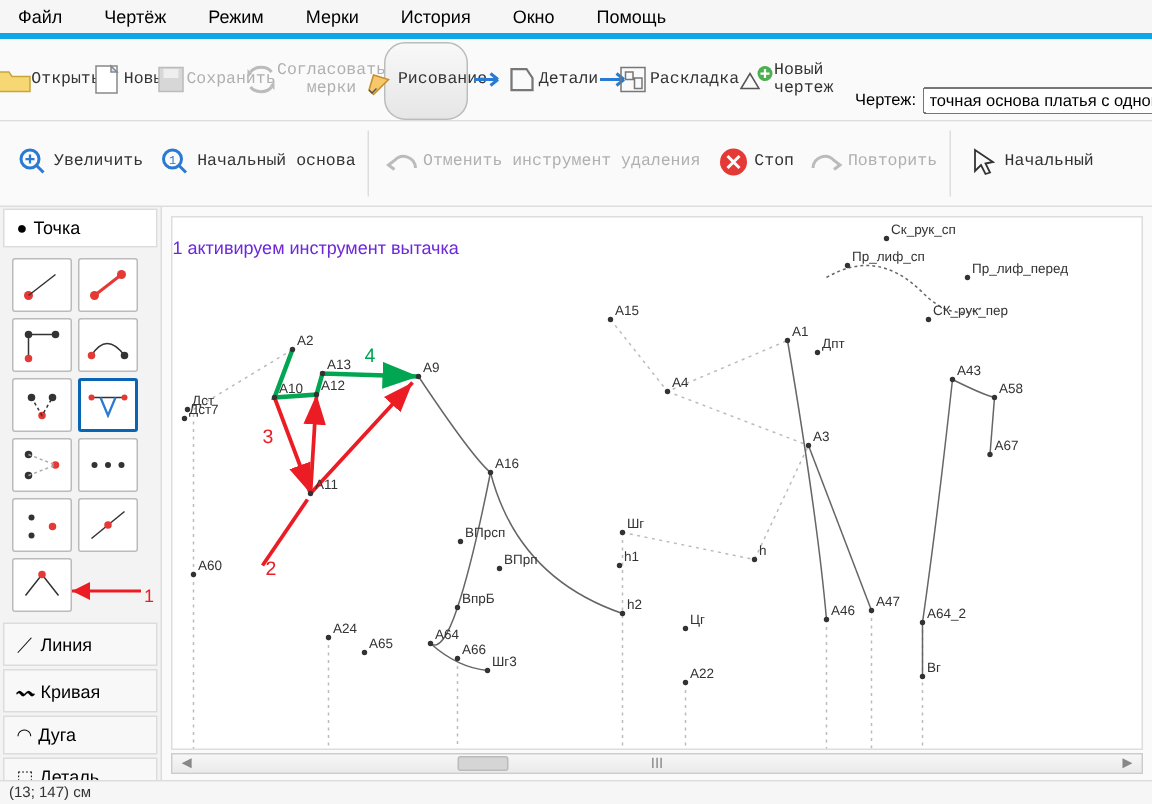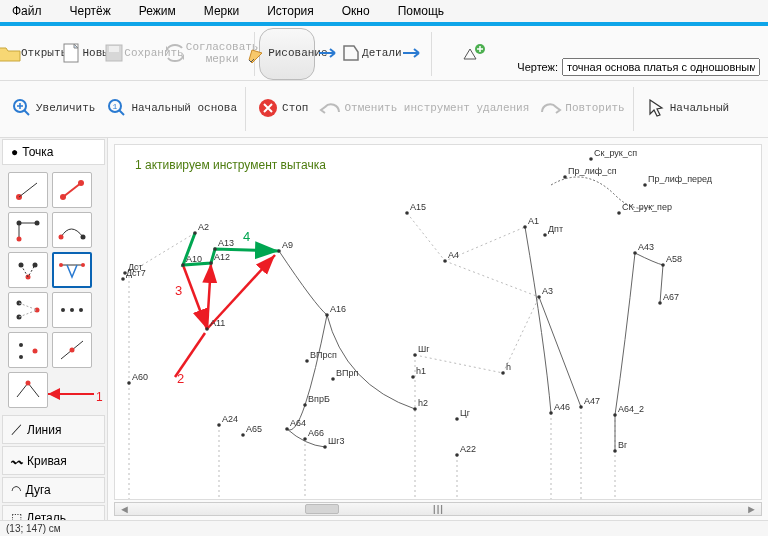--- a/index.html
+++ b/index.html
@@ -23,24 +23,24 @@
   .side { width: 108px; background: #f3f3f3; border-right: 1px solid #ddd; display: flex; flex-direction: column; }
   .cat-btn { padding: 5px 8px; text-align: left; background: #f8f8f8; border: 1px solid #dcdcdc; margin: 1px 2px; font-size: 12px; display: flex; align-items: center; gap: 4px; cursor: pointer; }
   .cat-btn.active { background: #fff; }
   .toolgrid { display: grid; grid-template-columns: 40px 40px; grid-auto-rows: 36px; gap: 4px; padding: 6px 8px; }
   .tool { border: 1px solid #bbb; background: #fff; border-radius: 2px; display: flex; align-items: center; justify-content: center; position: relative; cursor: pointer;}
   .tool.sel { border: 2px solid #0a64b4; }
   .arrow-note { position: relative; height: 28px; }
   .arrow-note svg { position: absolute; left: 42px; top: -28px; }
   .canvas-wrap { flex: 1; position: relative; background: #fafafa; }
   .canvas { position: absolute; left: 6px; top: 6px; right: 6px; bottom: 20px; background: #fff; border: 1px solid #ddd; overflow: hidden; }
-  .canvas .instr { position: absolute; left: 20px; top: 12px; color: #4d7c0f; font-size: 12px; line-height: 1.35; }
+  .canvas .instr { position: absolute; left: 0; top: 12px; color: #6d28d9; font-size: 12px; line-height: 1.35; }
   .hscroll { position: absolute; left: 6px; right: 6px; bottom: 4px; height: 14px; background: linear-gradient(#f7f7f7,#eaeaea); border: 1px solid #ccc; display: flex; align-items: center; }
   .hscroll .thumb { position: absolute; left: 190px; width: 34px; top: 1px; bottom: 1px; background: #d5d5d5; border: 1px solid #bbb; border-radius: 2px; }
-  .hscroll .lab { position: absolute; left: 50%; transform: translateX(-50%); font-size: 13px; color: #888; }
+  .hscroll .lab { position: absolute; left: 50%; transform: translateX(-50%); font-size: 10px; color: #888; }
   .status { padding: 2px 6px; background: #f6f6f6; border-top: 1px solid #ddd; font-size: 10px; color: #333; }
   
   svg { overflow: visible; }
   .pt-label { font: 9px sans-serif; fill: #333; }
   .red { stroke: #ec1c24; }
   .green { stroke: #00a651; }
 </style>
 </head>
 <body>
 
@@ -107,29 +107,39 @@
     <div class="ico">
         <svg width="22" height="22">
           <path d="M4 4h10l4 6v8H4z" fill="none" stroke="#777" stroke-width="1.5"></path>
         </svg>
       </div>
     <span>Детали</span>
   </div>
   <div style="align-self:center;padding:0 2px"><svg width="24" height="12">
         <path d="M2 6h16m0 0l-5-4m5 4l-5 4" stroke="#2a7ad1" stroke-width="2" fill="none"></path>
       </svg></div>
+  <div class="tbtn">
+    <div class="ico">
+        <svg width="22" height="22">
+          <rect x="3" y="3" width="16" height="16" fill="none" stroke="#777"></rect>
+          <path d="M6 6h5v5H6zM12 10h5v7h-5z" fill="none" stroke="#777"></path>
+        </svg>
+      </div>
+    <span>Раскладка</span>
+  </div>
   <div class="sep"></div>
   <div class="tbtn" style="min-width:78px">
     <div class="ico">
         <svg width="24" height="20">
           <path d="M2 16l6-10 6 10z" fill="none" stroke="#555"></path>
           <circle cx="18" cy="6" r="5" fill="#4caf50"></circle>
           <path d="M18 3v6M15 6h6" stroke="#fff" stroke-width="1.5"></path>
         </svg>
       </div>
+    <span>Новый чертеж</span>
   </div>
   <div class="drawing-field">
     <span>Чертеж:</span>
     <input value="точная основа платья с одношовным рука" style="">
   </div>
 </div>
 
 <div class="tbar2">
   <div class="tbtn">
     <div class="ico">
@@ -145,36 +155,36 @@
     <div class="ico">
         <svg width="20" height="20">
           <circle cx="8" cy="8" r="6" fill="none" stroke="#2a7ad1" stroke-width="2"></circle>
           <path d="M12 12l5 5" stroke="#2a7ad1" stroke-width="2"></path>
           <text x="8" y="11" font-size="8" text-anchor="middle" fill="#2a7ad1">1</text>
         </svg>
       </div>
     <span>Начальный основа</span>
   </div>
   <div class="sep"></div>
+  <div class="tbtn disabled" style="min-width:160px">
+    <div class="ico">
+        <svg width="22" height="16">
+          <path d="M20 12a8 8 0 00-14-5l-4 3 4 3" fill="none" stroke="#bbb" stroke-width="2"></path>
+        </svg>
+      </div>
+    <span>Отменить инструмент удаления</span>
+  </div>
   <div class="tbtn">
     <div class="ico">
         <svg width="20" height="20">
           <circle cx="10" cy="10" r="9" fill="#e53935"></circle>
           <path d="M6 6l8 8M14 6l-8 8" stroke="#fff" stroke-width="2"></path>
         </svg>
       </div>
     <span>Стоп</span>
-  </div>
-  <div class="tbtn disabled" style="min-width:160px">
-    <div class="ico">
-        <svg width="22" height="16">
-          <path d="M20 12a8 8 0 00-14-5l-4 3 4 3" fill="none" stroke="#bbb" stroke-width="2"></path>
-        </svg>
-      </div>
-    <span>Отменить инструмент удаления</span>
   </div>
   <div class="tbtn disabled">
     <div class="ico">
         <svg width="22" height="16">
           <path d="M2 12a8 8 0 0114-5l4 3-4 3" fill="none" stroke="#bbb" stroke-width="2"></path>
         </svg>
       </div>
     <span>Повторить</span>
   </div>
   <div class="sep"></div>

